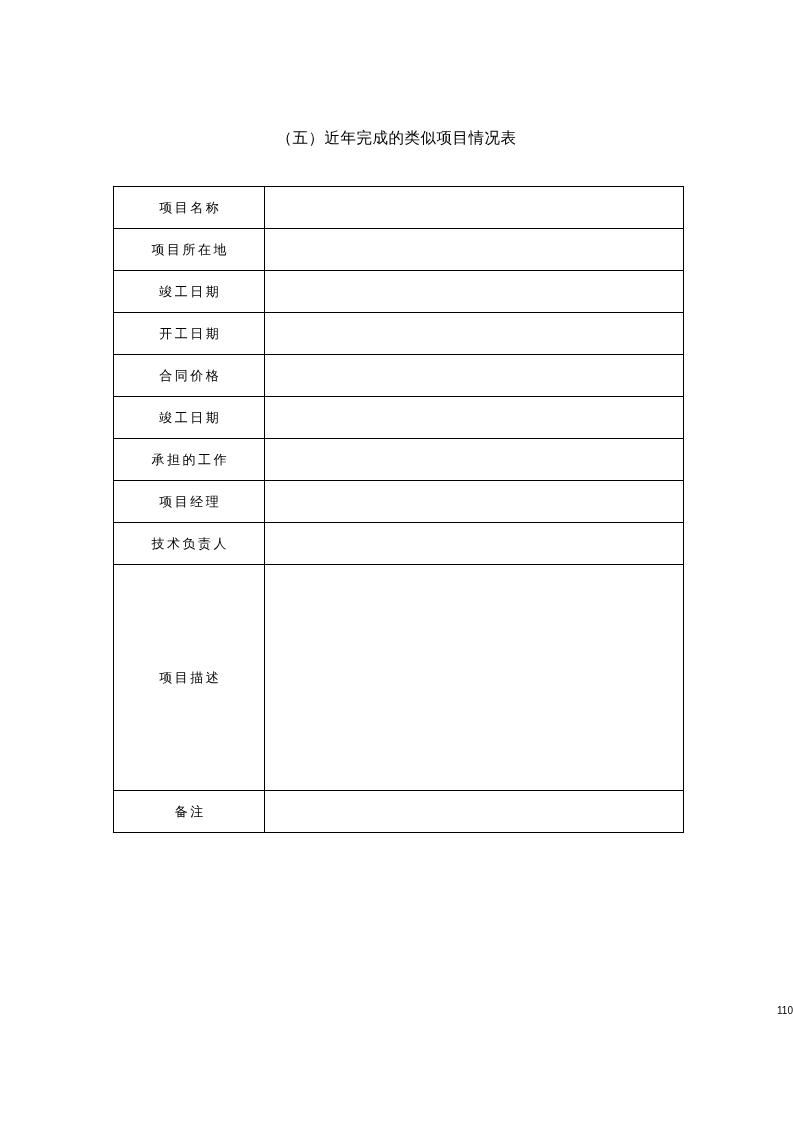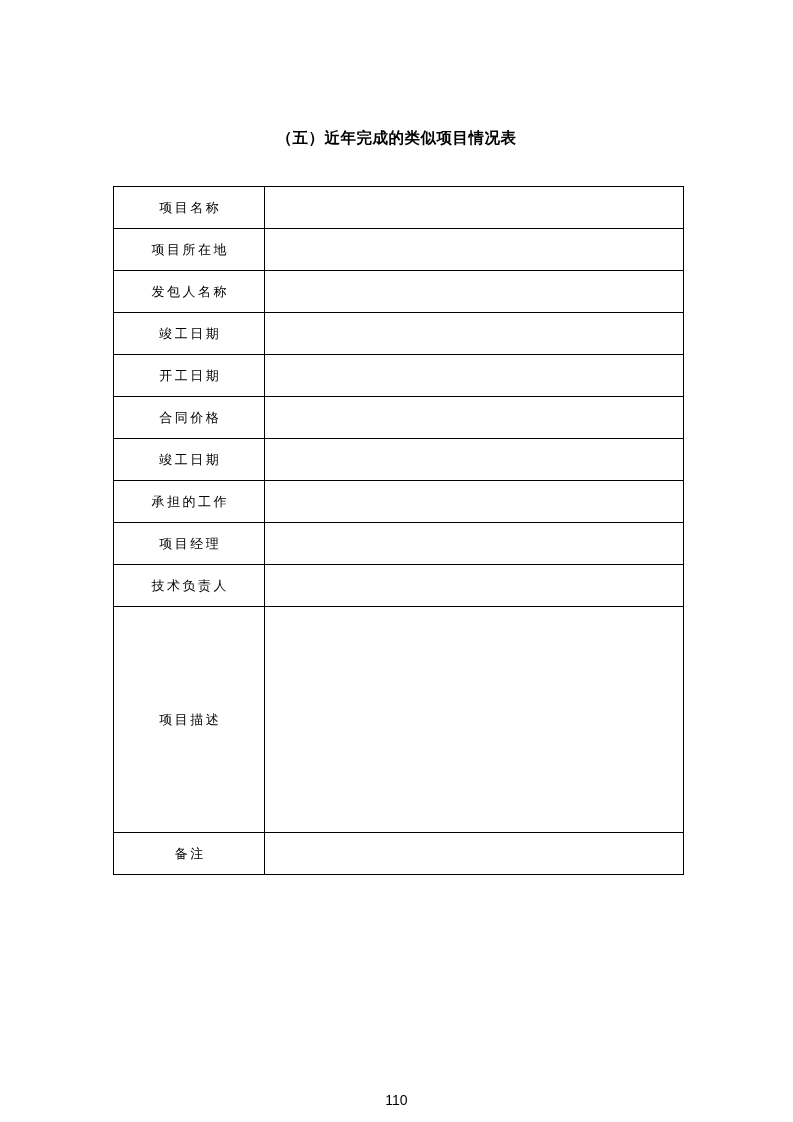--- a/index.html
+++ b/index.html
@@ -21,21 +21,21 @@
     box-sizing: border-box;
     position: relative;
   }
   .doc-title {
     position: absolute;
     top: 128px;
     left: 0;
     width: 793px;
     text-align: center;
     font-size: 15.5px;
-    font-weight: bold;
+    font-weight: normal;
     letter-spacing: 0.5px;
     font-family: "Liberation Sans", sans-serif;
   }
   .table-wrap {
     position: absolute;
     top: 186px;
     left: 113px;
     width: 568px;
   }
   table.form-table {
@@ -64,48 +64,44 @@
     height: 41px;
   }
   tr.desc-row td {
     height: 225px;
   }
   tr.desc-row td.label-cell {
     vertical-align: middle;
   }
   .page-number {
     position: absolute;
-    top: 1092px;
+    top: 1005px;
     left: 0;
     width: 793px;
-    text-align: center;
-    font-size: 14px;
+    text-align: right;
+    font-size: 10px;
     font-family: "Liberation Sans", sans-serif;
   }
 </style>
 </head>
 <body>
 
 <div class="page">
 
   <div class="doc-title">（五）近年完成的类似项目情况表</div>
 
   <div class="table-wrap">
     <table class="form-table">
       <tbody>
         <tr class="normal-row">
           <td class="label-cell">项目名称</td>
           <td class="value-cell"></td>
         </tr>
         <tr class="normal-row">
           <td class="label-cell">项目所在地</td>
-          <td class="value-cell"></td>
-        </tr>
-        <tr class="normal-row">
-          <td class="label-cell">发包人名称</td>
           <td class="value-cell"></td>
         </tr>
         <tr class="normal-row">
           <td class="label-cell">竣工日期</td>
           <td class="value-cell"></td>
         </tr>
         <tr class="normal-row">
           <td class="label-cell">开工日期</td>
           <td class="value-cell"></td>
         </tr>

